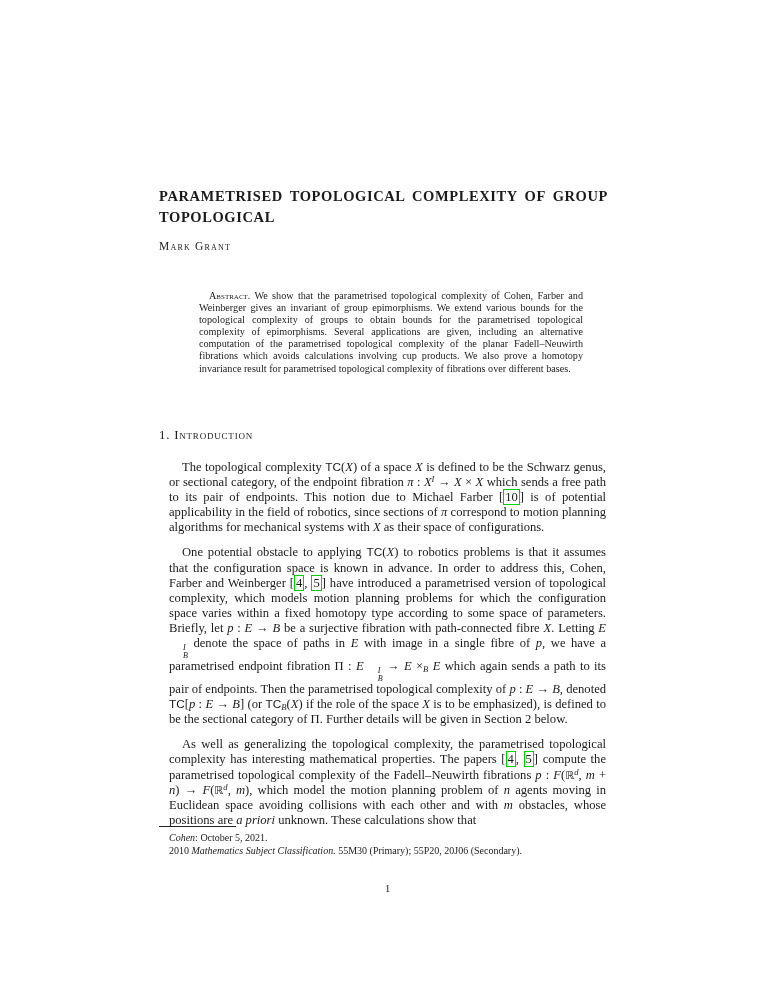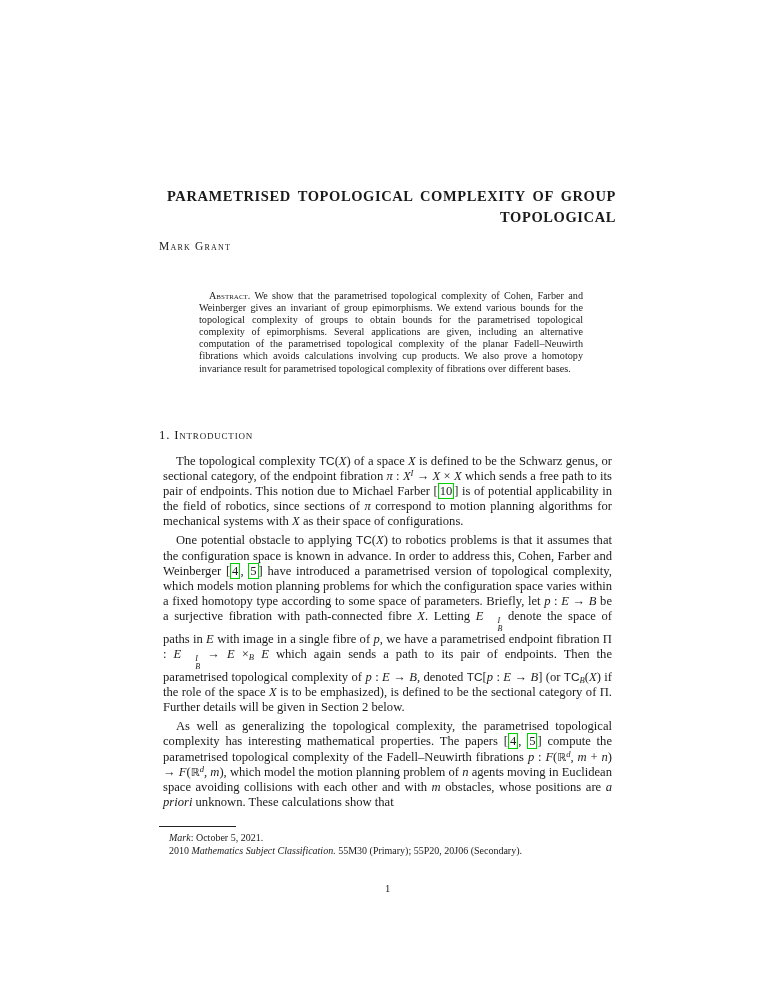--- a/index.html
+++ b/index.html
@@ -10,21 +10,21 @@
     height: 1000px;
     background: #ffffff;
     font-family: "Liberation Serif", serif;
     color: var(--ink);
   }
   .title-block {
     position: absolute;
     top: 186px;
     left: 159px;
     width: 457px;
-    text-align: right;
+    text-align: left;
     font-weight: bold;
     font-size: 14.5px;
     line-height: 21px;
     letter-spacing: 0.6px;
     word-spacing: 3px;
   }
   .author {
     position: absolute;
     top: 240px;
     left: 159px;
@@ -55,21 +55,21 @@
   }
   .body-text {
     position: absolute;
     top: 450px;
     left: 159px;
     width: 457px;
     font-size: 12.6px;
     line-height: 15.1px;
     text-align: justify;
   }
-  .body-text p { margin: 4px; text-indent: 13px; }
+  .body-text p { margin: 10px; text-indent: 13px; }
   .footnote-rule {
     position: absolute;
     top: 826px;
     left: 159px;
     width: 77px;
     height: 0;
     border-top: 1px solid #222222;
   }
   .footnotes {
     position: absolute;
@@ -138,19 +138,19 @@
         </span> denote the space of paths in <span class="seg-i">E</span> with image in a single fibre of <span class="seg-i">p</span>, we have a parametrised endpoint fibration Π : <span class="seg-i">E</span><span class="seg-stack">
           <span>I</span>
           <span>B</span>
         </span> → <span class="seg-i">E</span> ×<span class="seg-sub">B</span> <span class="seg-i">E</span> which again sends a path to its pair of endpoints. Then the parametrised topological complexity of <span class="seg-i">p</span> : <span class="seg-i">E</span> → <span class="seg-i">B</span>, denoted <span class="seg-sf">TC</span>[<span class="seg-i">p</span> : <span class="seg-i">E</span> → <span class="seg-i">B</span>] (or <span class="seg-sf">TC</span><span class="seg-sub">B</span>(<span class="seg-i">X</span>) if the role of the space <span class="seg-i">X</span> is to be emphasized), is defined to be the sectional category of Π. Further details will be given in Section 2 below.</p>
     <p>As well as generalizing the topological complexity, the parametrised topological complexity has interesting mathematical properties. The papers [<span class="seg-cite">4</span>, <span class="seg-cite">5</span>] compute the parametrised topological complexity of the Fadell–Neuwirth fibrations <span class="seg-i">p</span> : <span class="seg-i">F</span>(<span class="seg-bb">ℝ</span><span class="seg-sup">d</span>, <span class="seg-i">m</span> + <span class="seg-i">n</span>) → <span class="seg-i">F</span>(<span class="seg-bb">ℝ</span><span class="seg-sup">d</span>, <span class="seg-i">m</span>), which model the motion planning problem of <span class="seg-i">n</span> agents moving in Euclidean space avoiding collisions with each other and with <span class="seg-i">m</span> obstacles, whose positions are <span class="seg-i">a priori</span> unknown. These calculations show that</p>
   </div>
 
   <div class="footnote-rule"></div>
 
   <div class="footnotes">
-    <p><span class="seg-i">Mark</span>: October 5, 2021.</p>
+    <p><span class="seg-i">Cohen</span>: October 5, 2021.</p>
     <p>2010 <span class="seg-i">Mathematics Subject Classification.</span> 55M30 (Primary); 55P20, 20J06 (Secondary).</p>
   </div>
 
   <div class="page-number">1</div>
 
 </div>
 
 </body></html>

